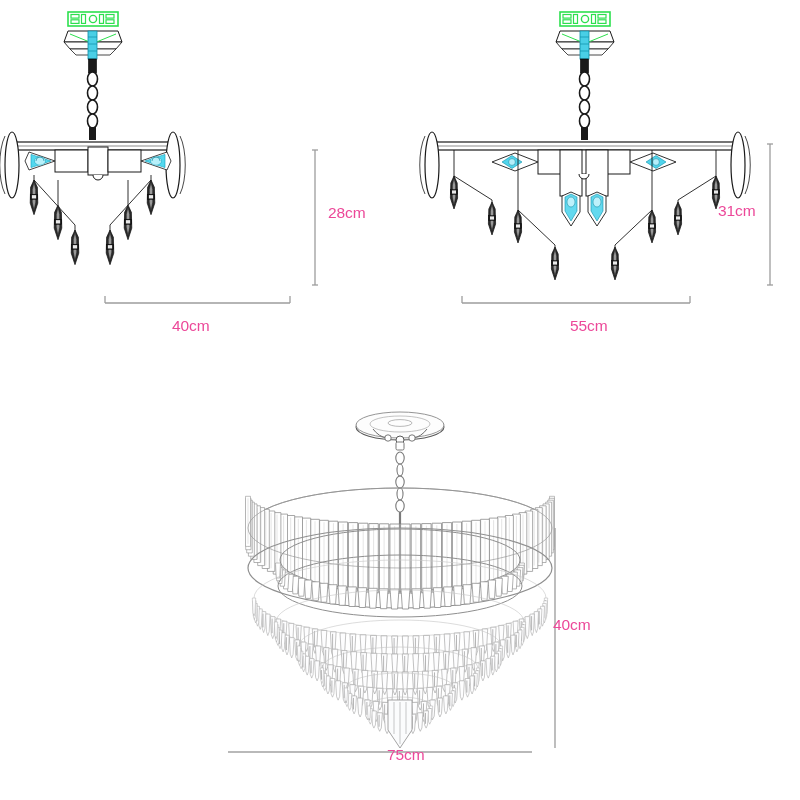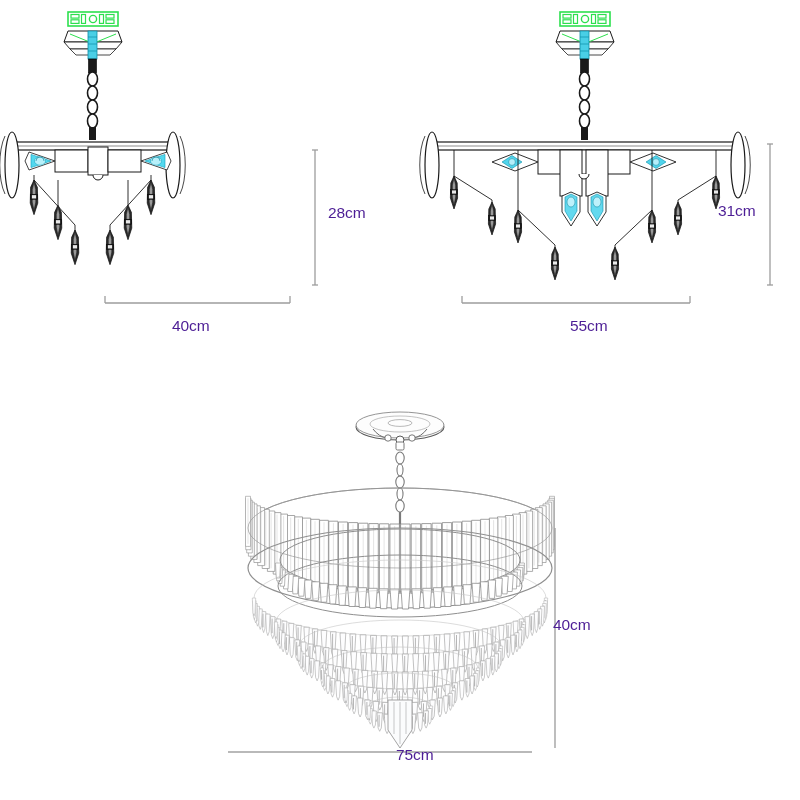--- a/index.html
+++ b/index.html
@@ -29,30 +29,30 @@
   #fig-medium { left: 420px; top: 0px;   width: 380px; height: 345px; }
   #fig-large  { left: 210px; top: 400px; width: 420px; height: 390px; }
 
   .fig svg { display: block; width: 100%; height: 100%; overflow: visible; }
 
   .dim-label {
     position: absolute;
     font-family: "Liberation Sans", sans-serif;
     font-size: 15.5px;
     letter-spacing: -0.1px;
-    color: #4c1d95;
+    color: #ec4899;
     white-space: nowrap;
     line-height: 1;
   }
   #label-28cm { left: 328px; top: 205px; }
   #label-40cm-w { left: 172px; top: 318px; }
   #label-31cm { left: 718px; top: 203px; text-align: center; }
   #label-55cm { left: 570px; top: 318px; }
   #label-40cm-h { left: 553px; top: 617px; }
-  #label-75cm { left: 396px; top: 747px; }
+  #label-75cm { left: 387px; top: 747px; }
 </style>
 </head>
 <body>
 
 <div class="stage">
 
   <div class="fig" id="fig-small">
     <svg viewBox="0 0 340 345" xmlns="http://www.w3.org/2000/svg">
       <defs>
         <g id="crystalDrop">

